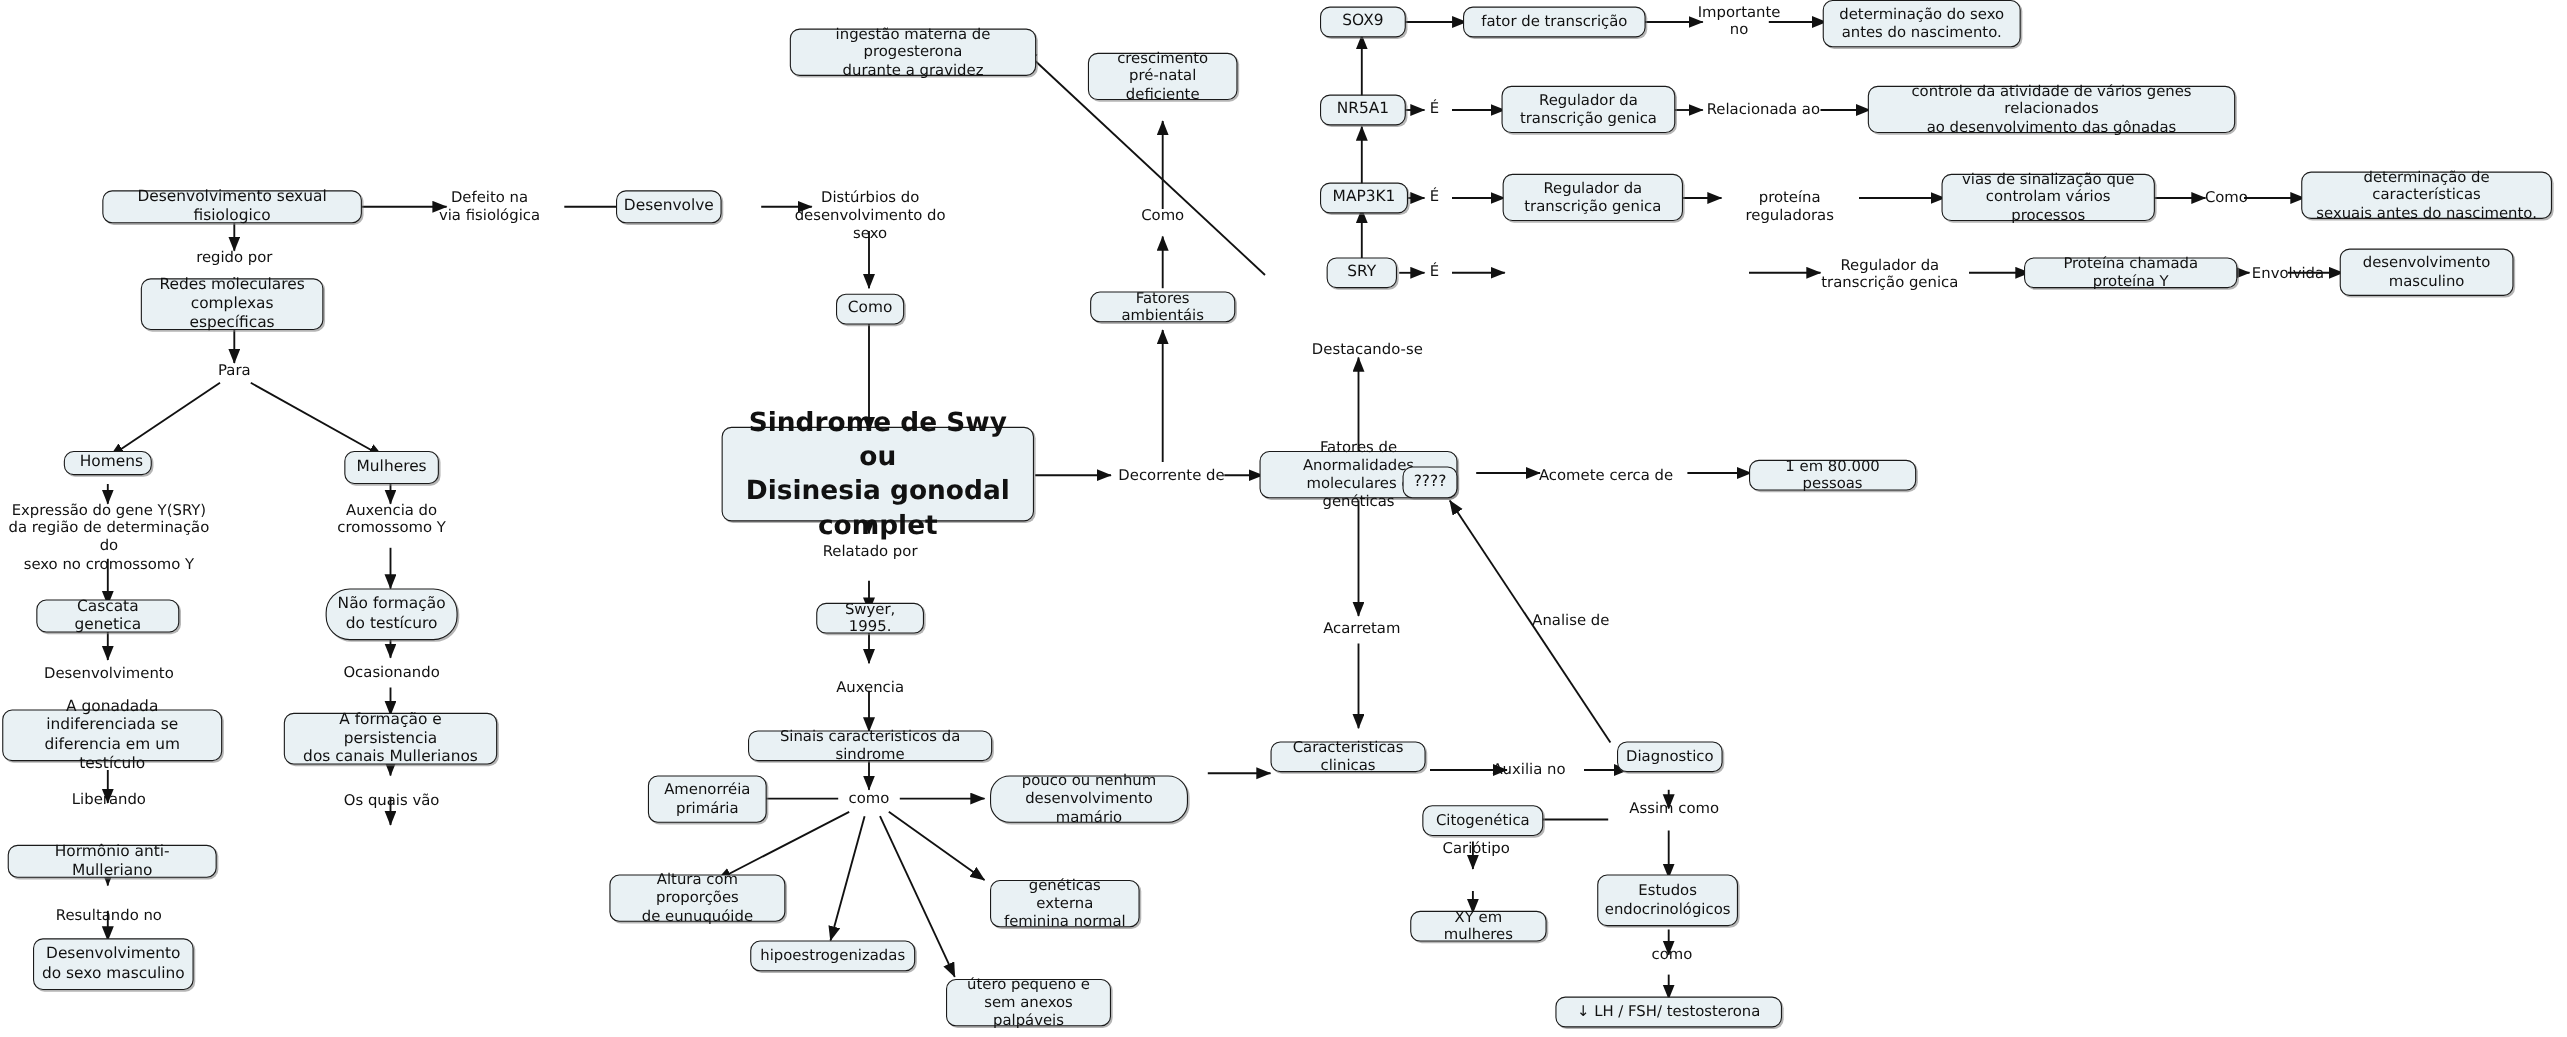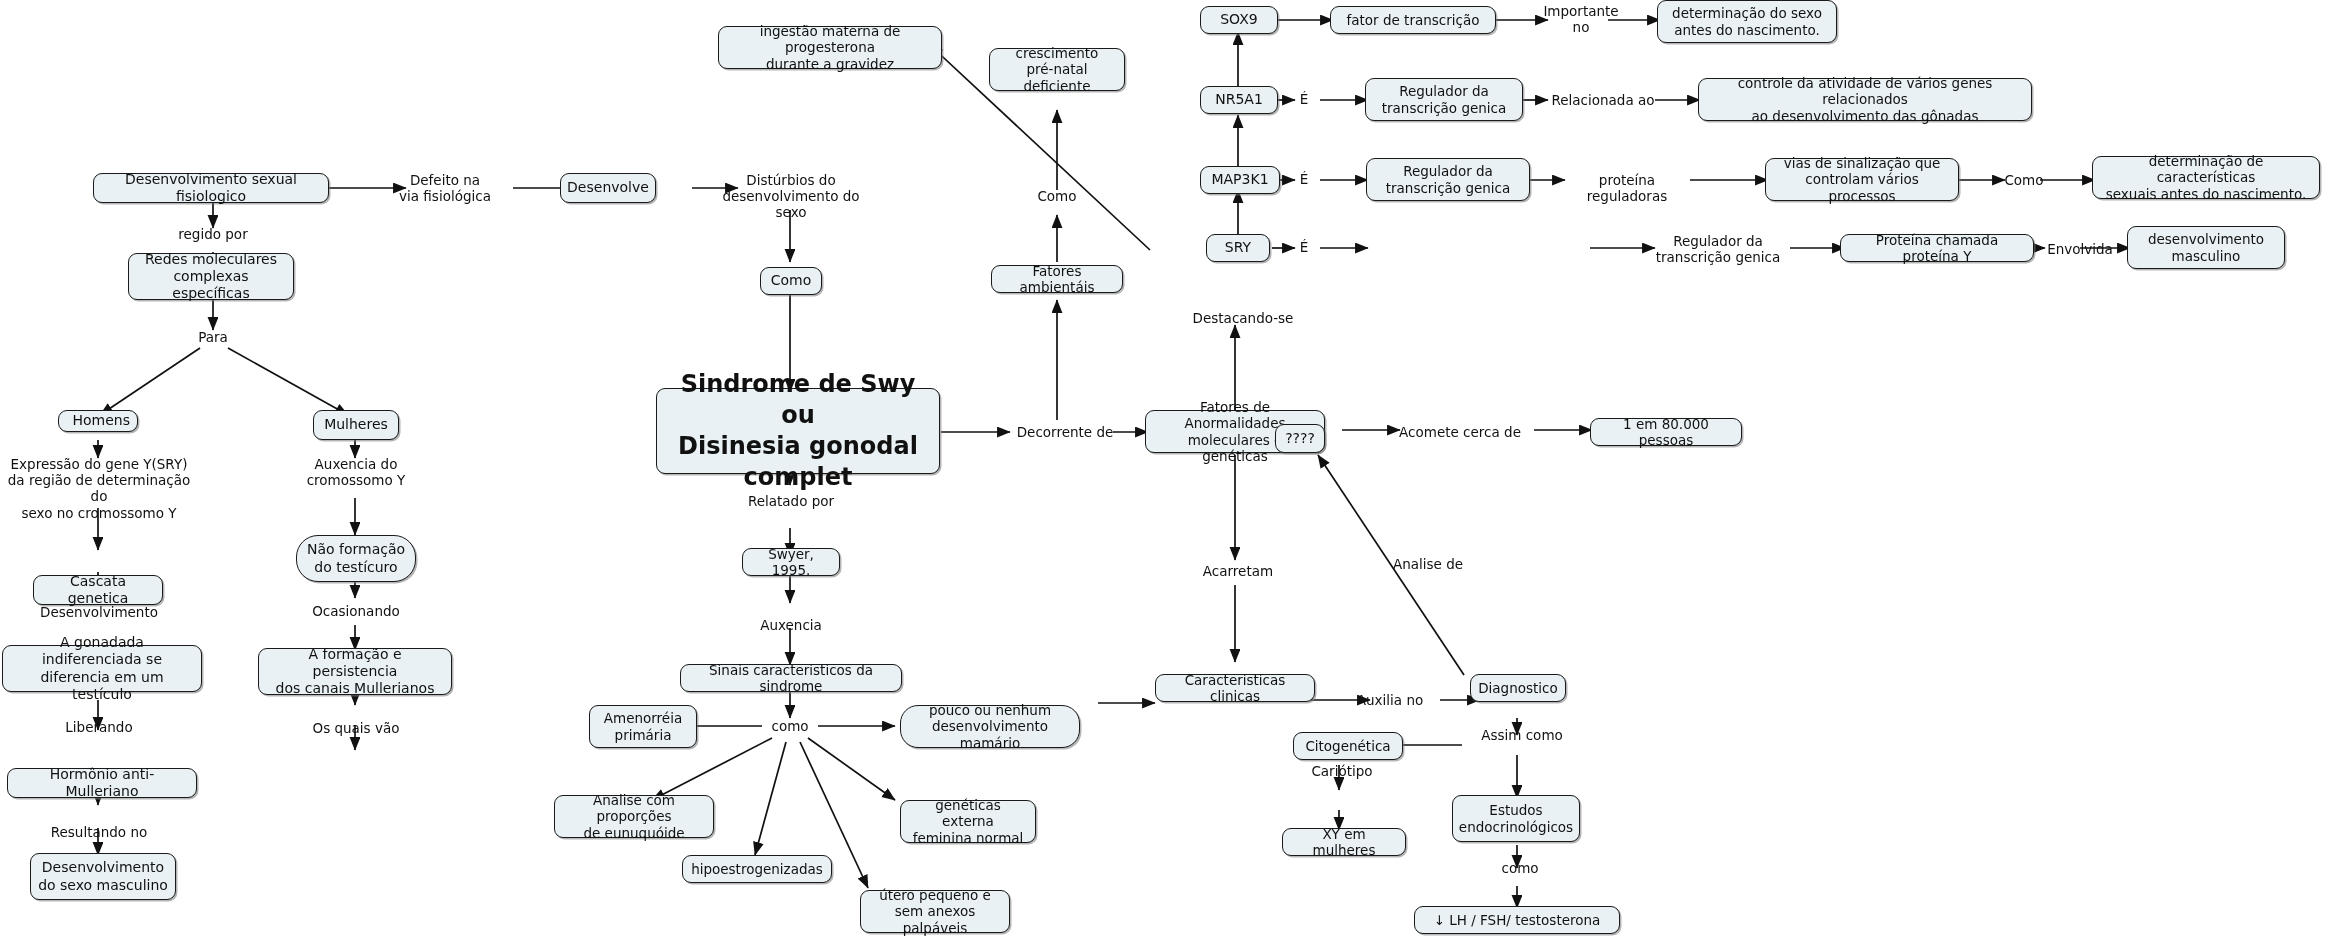--- a/index.html
+++ b/index.html
@@ -135,21 +135,21 @@
   <div class="lbl fs13" style="left:173px;top:329px;width:80px;">Para</div>
   <div class="node fs14" style="left:58px;top:410px;width:80px;height:22px;justify-content:flex-end;">
     <span>Homens</span>
   </div>
   <div class="node fs14" style="left:313px;top:410px;width:86px;height:30px;">
     <span>Mulheres</span>
   </div>
   <div class="lbl fs13" style="left:2px;top:456px;width:194px;">Expressão do gene Y(SRY)
 da região de determinação do
 sexo no cromossomo Y</div>
-  <div class="node fs14" style="left:33px;top:545px;width:130px;height:30px;margin-top:30px;">
+  <div class="node fs14" style="left:33px;top:545px;width:130px;height:30px;">
     <span>Cascata genetica</span>
   </div>
   <div class="lbl fs13" style="left:38px;top:604px;width:122px;">Desenvolvimento</div>
   <div class="node fs14" style="left:2px;top:645px;width:200px;height:47px;">
     <span>A gonadada indiferenciada se
 diferencia em um testículo</span>
   </div>
   <div class="lbl fs13" style="left:48px;top:719px;width:102px;">Liberando</div>
   <div class="node fs14" style="left:7px;top:768px;width:190px;height:30px;">
     <span>Hormônio anti-Mulleriano</span>
@@ -215,21 +215,21 @@
 
   <div class="node fs13" style="left:589px;top:705px;width:108px;height:43px;">
     <span>Amenorréia
 primária</span>
   </div>
   <div class="node fs13" style="left:900px;top:705px;width:180px;height:43px;border-radius:18px;">
     <span>pouco ou nenhum
 desenvolvimento mamário</span>
   </div>
   <div class="node fs13" style="left:554px;top:795px;width:160px;height:43px;">
-    <span>Analise com proporções
+    <span>Altura com proporções
 de eunuquóide</span>
   </div>
   <div class="node fs13" style="left:900px;top:800px;width:136px;height:43px;">
     <span>genéticas externa
 feminina normal</span>
   </div>
   <div class="node fs13" style="left:682px;top:855px;width:150px;height:28px;">
     <span>hipoestrogenizadas</span>
   </div>
   <div class="node fs13" style="left:860px;top:890px;width:150px;height:43px;">
@@ -247,21 +247,21 @@
   </div>
   <div class="lbl fs13" style="left:1385px;top:424px;width:150px;">Acomete cerca de</div>
   <div class="node fs13" style="left:1590px;top:418px;width:152px;height:28px;">
     <span>1 em 80.000 pessoas</span>
   </div>
 
   <div class="lbl fs13" style="left:1178px;top:310px;width:130px;">Destacando-se</div>
   <div class="lbl fs13" style="left:1185px;top:563px;width:106px;">Acarretam</div>
   <div class="lbl fs13" style="left:1378px;top:556px;width:100px;">Analise de</div>
 
-  <div class="node fs13" style="left:1155px;top:674px;width:160px;height:28px;">
+  <div class="node fs13" style="left:1155px;top:674px;width:141px;height:28px;">
     <span>Caracteristicas clinicas</span>
   </div>
   <div class="lbl fs13" style="left:1335px;top:692px;width:110px;">Auxilia no</div>
   <div class="node fs13" style="left:1470px;top:674px;width:96px;height:28px;">
     <span>Diagnostico</span>
   </div>
   <div class="lbl fs13" style="left:1460px;top:727px;width:124px;">Assim como</div>
   <div class="node fs13" style="left:1293px;top:732px;width:110px;height:28px;">
     <span>Citogenética</span>
   </div>

